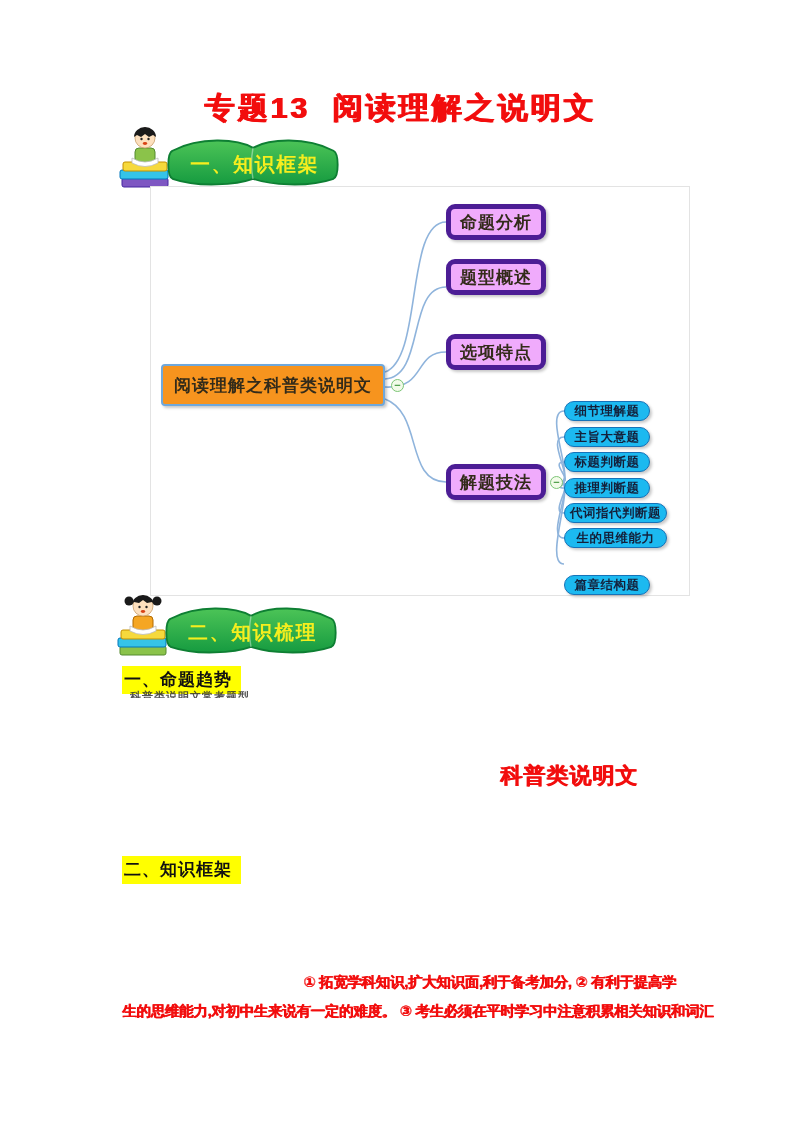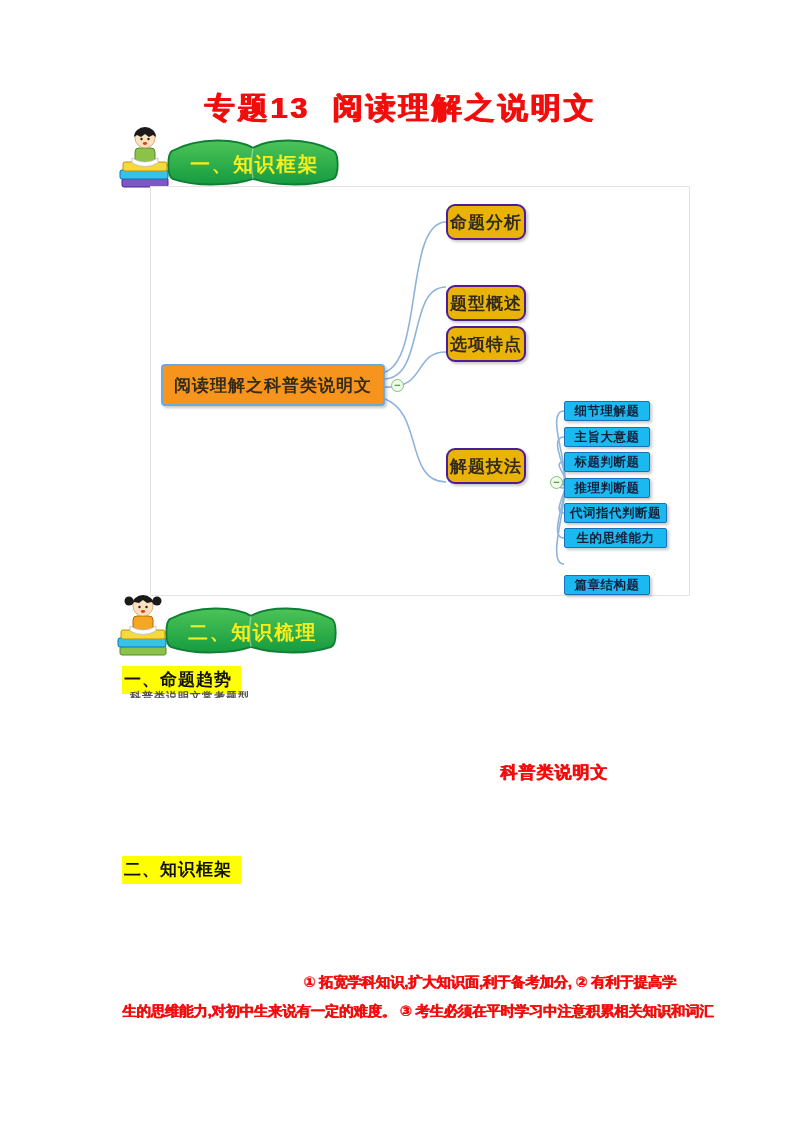--- a/index.html
+++ b/index.html
@@ -33,27 +33,27 @@
     position:absolute;display:flex;align-items:center;justify-content:center;
     box-sizing:border-box;font-weight:bold;color:#332b1a;
     box-shadow:2px 2px 3px rgba(0,0,0,.22);
   }
   .node-root{
     left:10px;top:177px;width:224px;height:42px;
     background:#f7941e;border:2px solid #6fa8dc;border-radius:4px;
     font-size:17px;letter-spacing:1px;
   }
   .node-branch{
-    left:295px;width:80px;height:36px;
-    background:#eab308;border:2px solid #4c1d95;border-radius:9px;
+    left:295px;width:100px;height:36px;
+    background:#f0abfc;border:5px solid #4c1d95;border-radius:9px;
     font-size:17px;letter-spacing:1px;
   }
   .node-sub{
     left:413px;width:86px;height:20px;
-    background:#1cb9f0;border:1.5px solid #1673b9;border-radius:2px;
+    background:#1cb9f0;border:1.5px solid #1673b9;border-radius:10px;
     font-size:12.5px;color:#14203a;letter-spacing:.5px;
   }
   .node-sub.wide{width:103px;}
   .collapse{
     position:absolute;width:13px;height:13px;border-radius:50%;
     background:#f2fbe9;border:1.5px solid #7cc576;color:#4e9e4a;
     font-size:11px;line-height:11px;text-align:center;box-sizing:border-box;
     font-weight:bold;
   }
   
@@ -62,21 +62,21 @@
     font-size:17px;font-weight:bold;color:#111;
     padding:2px 9px 3px 2px;letter-spacing:1px;white-space:nowrap;
   }
   .clipped-fragment{
     position:absolute;left:130px;top:689px;width:190px;height:9px;
     overflow:hidden;font-size:11px;font-weight:bold;color:#333;
     letter-spacing:1px;opacity:.85;line-height:15px;
   }
   .red-inline{
     position:absolute;left:500px;top:761px;
-    font-size:17px;font-weight:bold;color:#f20d0d;
+    font-size:22px;font-weight:bold;color:#f20d0d;
     text-shadow:1px 0 0 #f20d0d;letter-spacing:1px;white-space:nowrap;
   }
   .red-par-line{
     position:absolute;font-size:14.5px;font-weight:bold;color:#f20d0d;
     text-shadow:.8px 0 0 #f20d0d;letter-spacing:-.3px;white-space:nowrap;
   }
   .red-line1{left:303px;top:973px;}
   .red-line2{left:122px;top:1002px;}
 </style>
 </head>
@@ -126,23 +126,23 @@
         <path d="M410,295 C424,295 398,326 413,326"></path>
         <path d="M410,295 C424,296 394,351 413,351"></path>
         <path d="M410,295 C424,297 392,377 413,377"></path>
       </g>
     </svg>
 
     <div class="node node-root">阅读理解之科普类说明文</div>
     <div class="collapse" style="left:240px;top:192px;">−</div>
 
     <div class="node node-branch" style="top:17px;">命题分析</div>
-    <div class="node node-branch" style="top:98px;text-align:center;">题型概述</div>
-    <div class="node node-branch" style="top:139px;">选项特点</div>
-    <div class="node node-branch" style="top:261px;">解题技法</div>
+    <div class="node node-branch" style="top:72px;text-align:center;">题型概述</div>
+    <div class="node node-branch" style="top:147px;">选项特点</div>
+    <div class="node node-branch" style="top:277px;">解题技法</div>
     <div class="collapse" style="left:399px;top:289px;">−</div>
 
     <div class="node node-sub" style="top:214px;">细节理解题</div>
     <div class="node node-sub" style="top:240px;">主旨大意题</div>
     <div class="node node-sub" style="top:265px;">标题判断题</div>
     <div class="node node-sub" style="top:291px;">推理判断题</div>
     <div class="node node-sub wide" style="top:316px;">代词指代判断题</div>
     <div class="node node-sub wide" style="top:341px;">生的思维能力</div>
     <div class="node node-sub" style="top:388px;">篇章结构题</div>
   </div>

